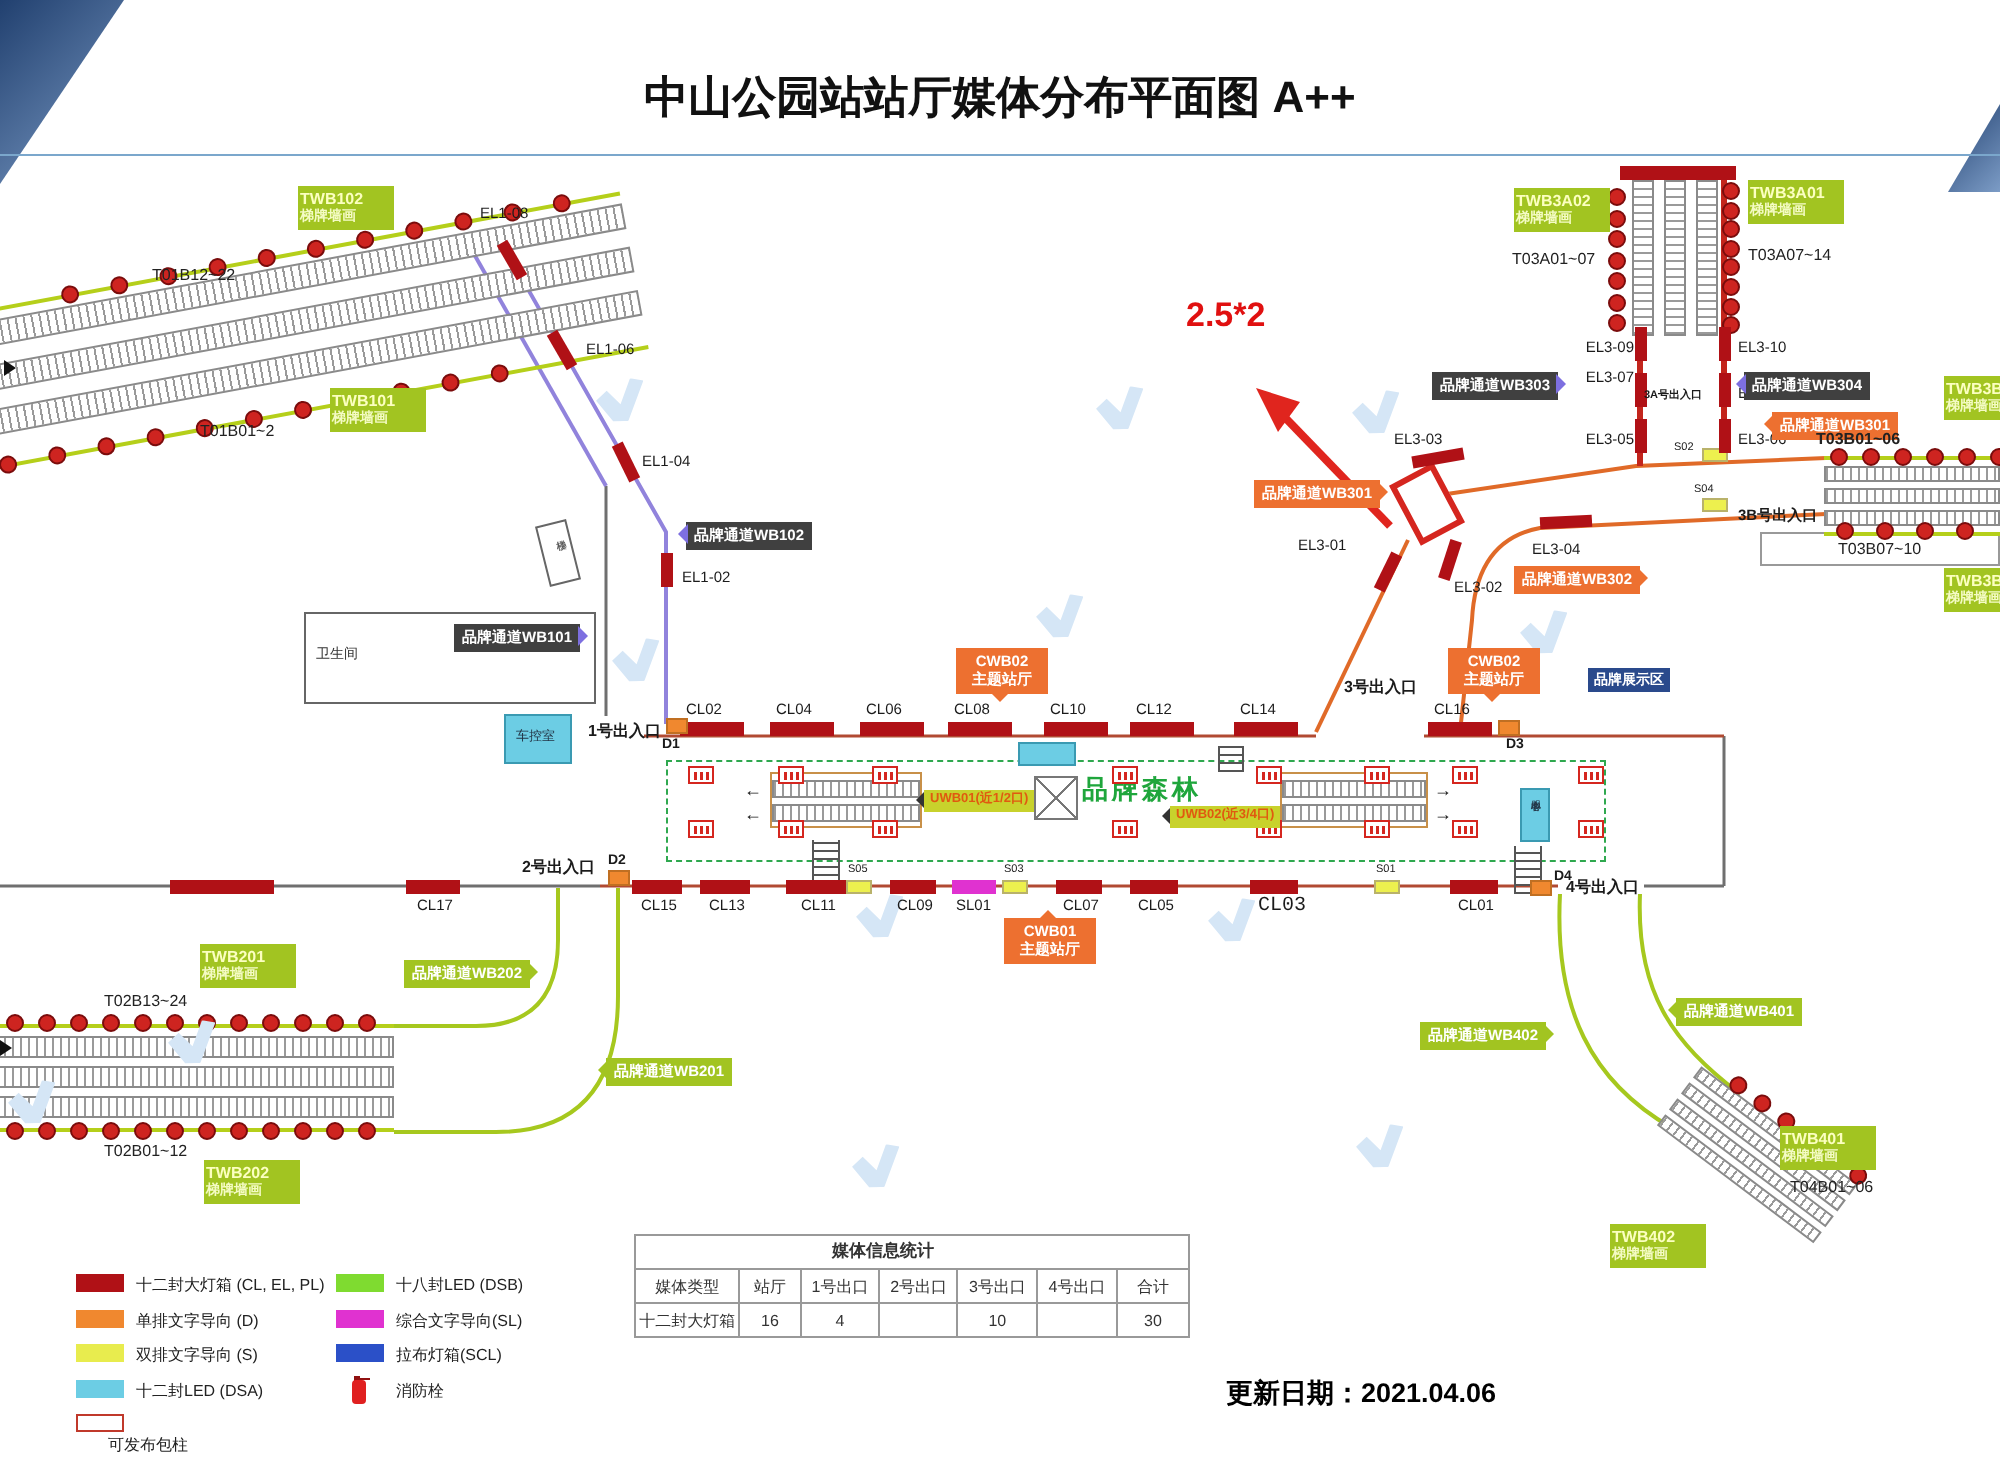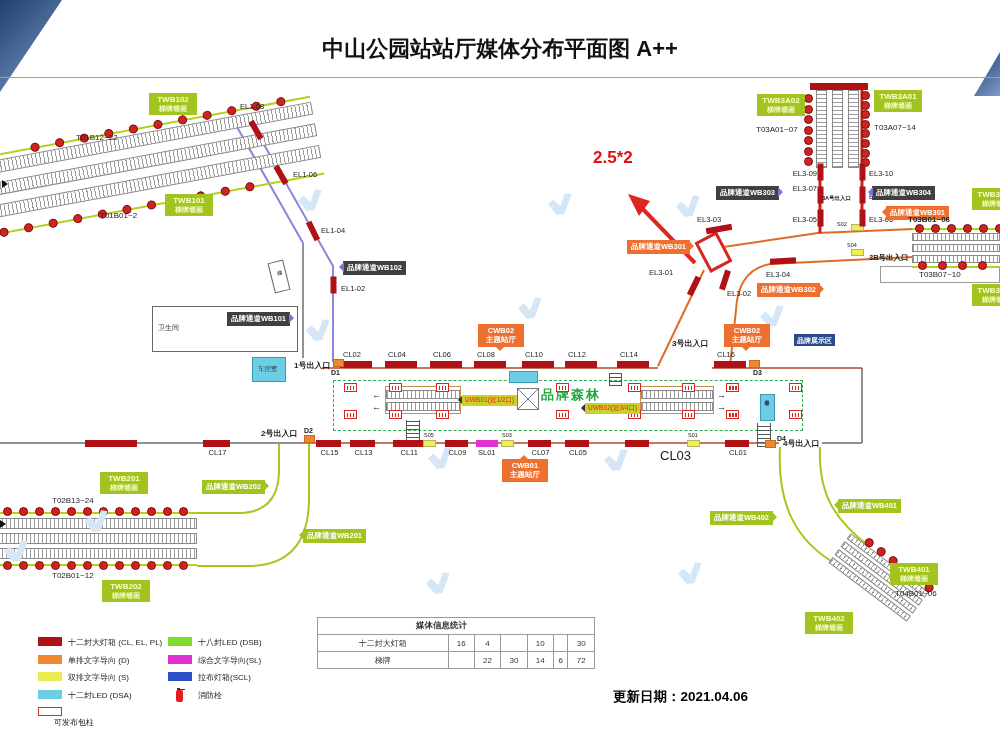--- a/index.html
+++ b/index.html
@@ -18,21 +18,21 @@
   .lane-v{position:absolute;top:0;bottom:0;background:repeating-linear-gradient(0deg,#9a9a9a 0 1px,#fff 1px 4px);border:1px solid #8a8a8a;box-sizing:border-box;}
   .bankedge{border-top:2px solid #B5CF1A;border-bottom:2px solid #B5CF1A;}
   .pillar{position:absolute;width:13px;height:9px;border:1px solid #D5261F;background:#fff;box-sizing:border-box;}
   .pillar::after{content:"";display:block;margin:1.5px auto 0;width:8px;height:4px;
      background:repeating-linear-gradient(90deg,#D5261F 0 1.5px,transparent 1.5px 3px);}
   .clabel{position:absolute;color:#fff;font-weight:bold;font-size:7.5px;line-height:1;padding:3px 4px;white-space:nowrap;}
   .c-purple{background:#404040;}
   .c-green{background:#A2C421;}
   .c-orange{background:#ED7030;}
   .ptr{position:absolute;width:0;height:0;border:5px solid transparent;}
-  .twb{position:absolute;width:46px;text-align:center;font-weight:bold;background:#A2C421;color:#FCFFC0;
+  .twb{position:absolute;width:46px;font-weight:bold;background:#A2C421;color:#FCFFC0;
        padding:2px 1px;font-size:8px;line-height:1.2;}
   .twb .sub{font-size:7px;font-weight:bold;color:#F4FBC4;}
   .theme{position:absolute;width:44px;text-align:center;font-weight:bold;background:#ED7030;color:#fff;
        padding:2px 1px;font-size:7.5px;line-height:1.25;}
   .ladder{position:absolute;border-left:1px solid #555;border-right:1px solid #555;
        background:repeating-linear-gradient(0deg,#555 0 1px,transparent 1px 4px);box-sizing:border-box;}
   .xbox{position:absolute;border:1px solid #777;background:
      linear-gradient(45deg,transparent calc(50% - 0.7px),#777 calc(50% - 0.7px) calc(50% + 0.7px),transparent calc(50% + 0.7px)),
      linear-gradient(-45deg,transparent calc(50% - 0.7px),#777 calc(50% - 0.7px) calc(50% + 0.7px),transparent calc(50% + 0.7px));
      box-sizing:border-box;}
@@ -160,36 +160,36 @@
         <div class="legend-text" style="left: 30px;">消防栓</div>
       </div>
     </div>
 
   <table class="stats" id="statsTable" style="left:317px;top:617px;width:278px;">
       <tbody>
         <tr>
           <td class="ttl" colspan="7">媒体信息统计</td>
         </tr>
         <tr>
+          <th style="width:53px">媒体类型</th>
+          <th style="width:30px">站厅</th>
+          <th style="width:40px">1号出口</th>
+          <th style="width:39px">2号出口</th>
+          <th style="width:40px">3号出口</th>
+          <th style="width:40px">4号出口</th>
+          <th style="width:36px">合计</th>
+        </tr>
+        <tr>
           <td>十二封大灯箱</td>
           <td>16</td>
           <td>4</td>
           <td></td>
           <td>10</td>
           <td></td>
           <td>30</td>
-        </tr>
-        <tr>
-          <td>梯牌</td>
-          <td></td>
-          <td>22</td>
-          <td>30</td>
-          <td>14</td>
-          <td>6</td>
-          <td>72</td>
         </tr>
       </tbody>
     </table>
 <div class="abs bankedge" style="left: -30px; top: 127px; width: 350px; height: 76px; transform: rotate(-10.5deg);">
       <div class="lane-h" style="top: 4px; height: 13px;"></div>
       <div class="lane-h" style="top: 26px; height: 13px;"></div>
       <div class="lane-h" style="top: 48px; height: 13px;"></div>
       <div class="dot" style="left: 66px; top: -6px;"></div>
       <div class="dot" style="left: 91px; top: -6px;"></div>
       <div class="dot" style="left: 116px; top: -6px;"></div>
@@ -357,21 +357,21 @@
     <div class="txt" style="left: 354.5px; top: 449px; font-size: 7.5px;">CL13</div>
     <div class="bar" style="left: 393px; top: 440px; width: 31px; height: 7px;"></div>
     <div class="txt" style="left: 400.5px; top: 449px; font-size: 7.5px;">CL11</div>
     <div class="bar" style="left: 445px; top: 440px; width: 23px; height: 7px;"></div>
     <div class="txt" style="left: 448.5px; top: 449px; font-size: 7.5px;">CL09</div>
     <div class="bar" style="left: 528px; top: 440px; width: 23px; height: 7px;"></div>
     <div class="txt" style="left: 531.5px; top: 449px; font-size: 7.5px;">CL07</div>
     <div class="bar" style="left: 565px; top: 440px; width: 24px; height: 7px;"></div>
     <div class="txt" style="left: 569px; top: 449px; font-size: 7.5px;">CL05</div>
     <div class="bar" style="left: 625px; top: 440px; width: 24px; height: 7px;"></div>
-    <div class="txt" style="left: 660px; top: 449px; font-size: 13px;">CL03</div>
+    <div class="txt" style="left: 629px; top: 449px; font-size: 10px; font-family: Liberation Mono, monospace;">CL03</div>
     <div class="bar" style="left: 725px; top: 440px; width: 24px; height: 7px;"></div>
     <div class="txt" style="left: 729px; top: 449px; font-size: 7.5px;">CL01</div>
     <div class="bar slbar" style="left: 476px; top: 440px; width: 22px; height: 7px;"></div>
     <div class="txt" style="left: 478px; top: 449px; font-size: 7.5px;">SL01</div>
     <div class="sbox" style="left: 423px; top: 440px;"></div>
     <div class="txt" style="left: 424px; top: 433px; font-size: 5.5px;">S05</div>
     <div class="sbox" style="left: 501px; top: 440px;"></div>
     <div class="txt" style="left: 502px; top: 433px; font-size: 5.5px;">S03</div>
     <div class="sbox" style="left: 687px; top: 440px;"></div>
     <div class="txt" style="left: 688px; top: 433px; font-size: 5.5px;">S01</div>

